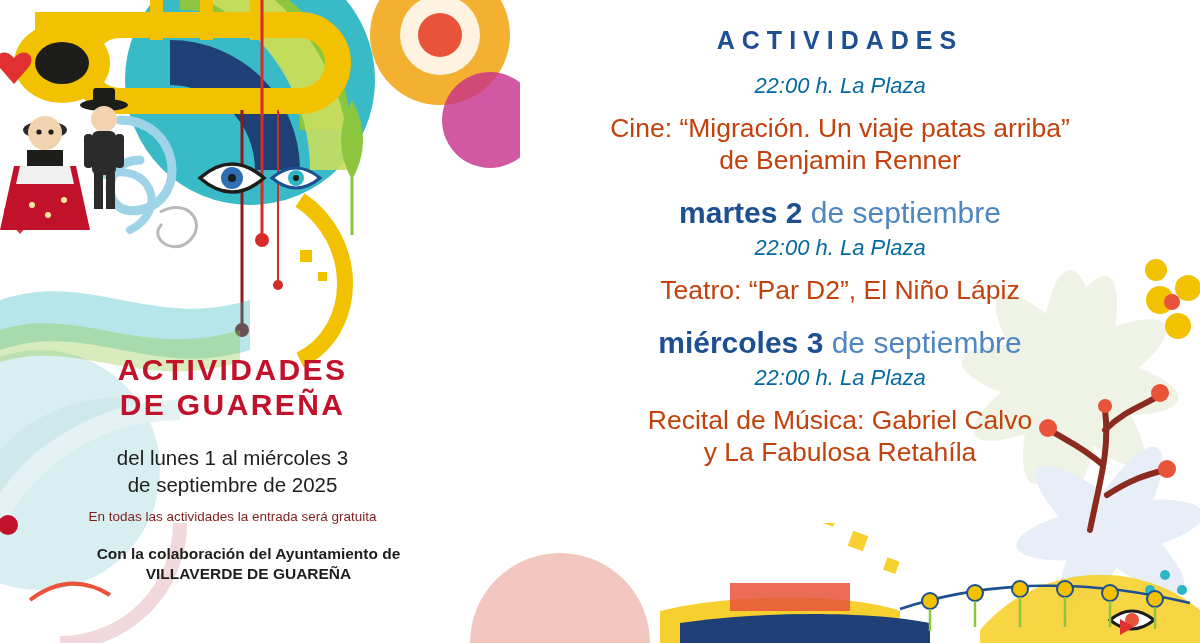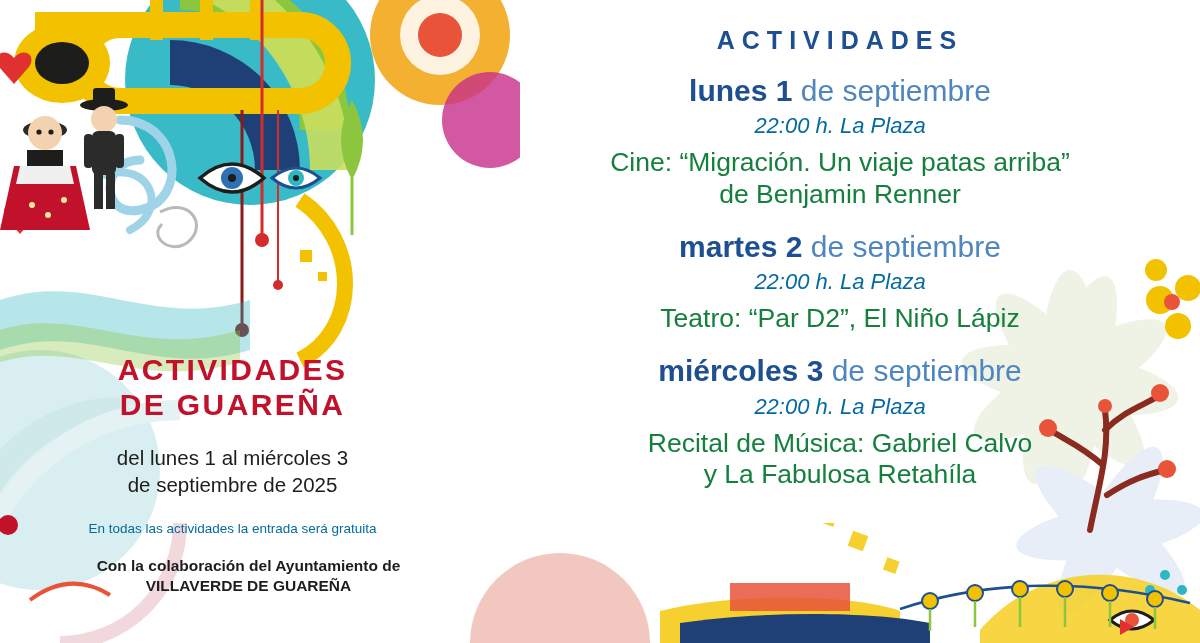--- a/index.html
+++ b/index.html
@@ -71,23 +71,23 @@
     margin: 0;
   }
   .dates {
     margin-top: 22px;
     font-size: 20.5px;
     line-height: 1.33;
     color: #1d1d1b;
     font-weight: normal;
   }
   .free-note {
-    margin-top: 22px;
+    margin-top: 10px;
     font-size: 13.5px;
-    color: #0369a1;
+    color: #7f1d1d;
   }
   .collab {
     margin-top: 20px;
     font-size: 15.5px;
     font-weight: bold;
     line-height: 1.3;
     color: #1d1d1b;
     padding-left: 32px;
   }
 
@@ -125,22 +125,22 @@
   }
   .time-line {
     font-size: 22px;
     font-style: italic;
     color: #0369a1;
     margin-top: 5px;
   }
   .event-line {
     font-size: 26.5px;
     line-height: 1.2;
-    color: #15803d;
-    margin-top: 8px;
+    color: #c2410c;
+    margin-top: 14px;
   }
   .event-line .sub {
     display: block;
   }
 </style>
 </head>
 <body>
 
 <div class="poster">
 
@@ -342,24 +342,20 @@
     <div class="collab">
       <div>Con la colaboración del Ayuntamiento de</div>
       <div>VILLAVERDE DE GUAREÑA</div>
     </div>
   </div>
 
   <div class="programme">
     <div class="prog-heading">ACTIVIDADES</div>
 
     <div class="day-block">
-      <div class="day-line">
-        <span class="dayname">lunes 1</span>
-        <span class="month">de septiembre</span>
-      </div>
       <div class="time-line">22:00 h. La Plaza</div>
       <div class="event-line">
         <span class="sub">Cine: “Migración. Un viaje patas arriba”</span>
         <span class="sub">de Benjamin Renner</span>
       </div>
     </div>
 
     <div class="day-block">
       <div class="day-line">
         <span class="dayname">martes 2</span>

